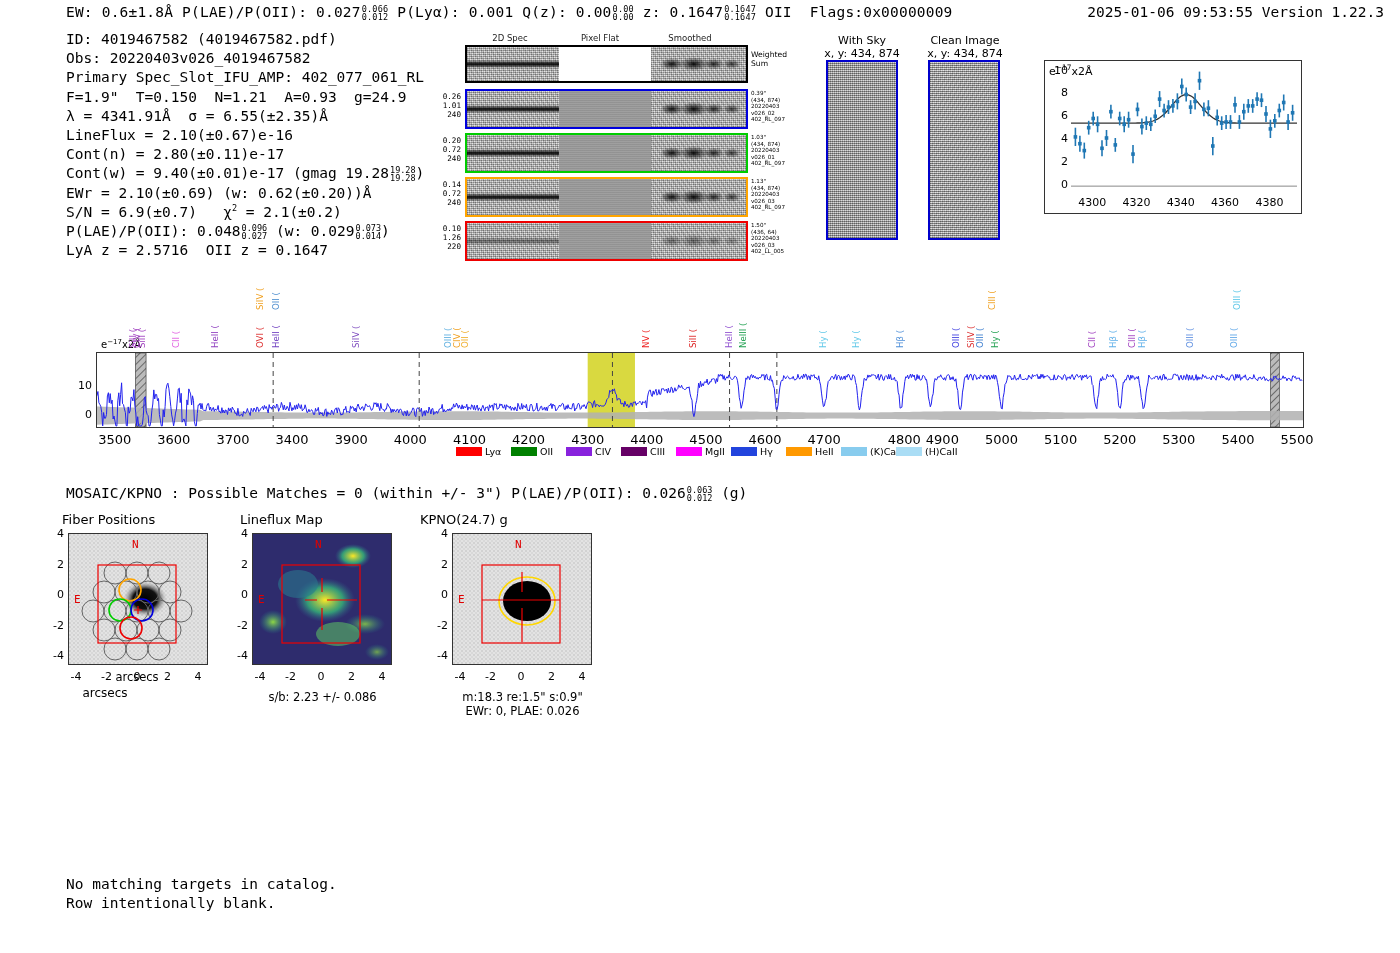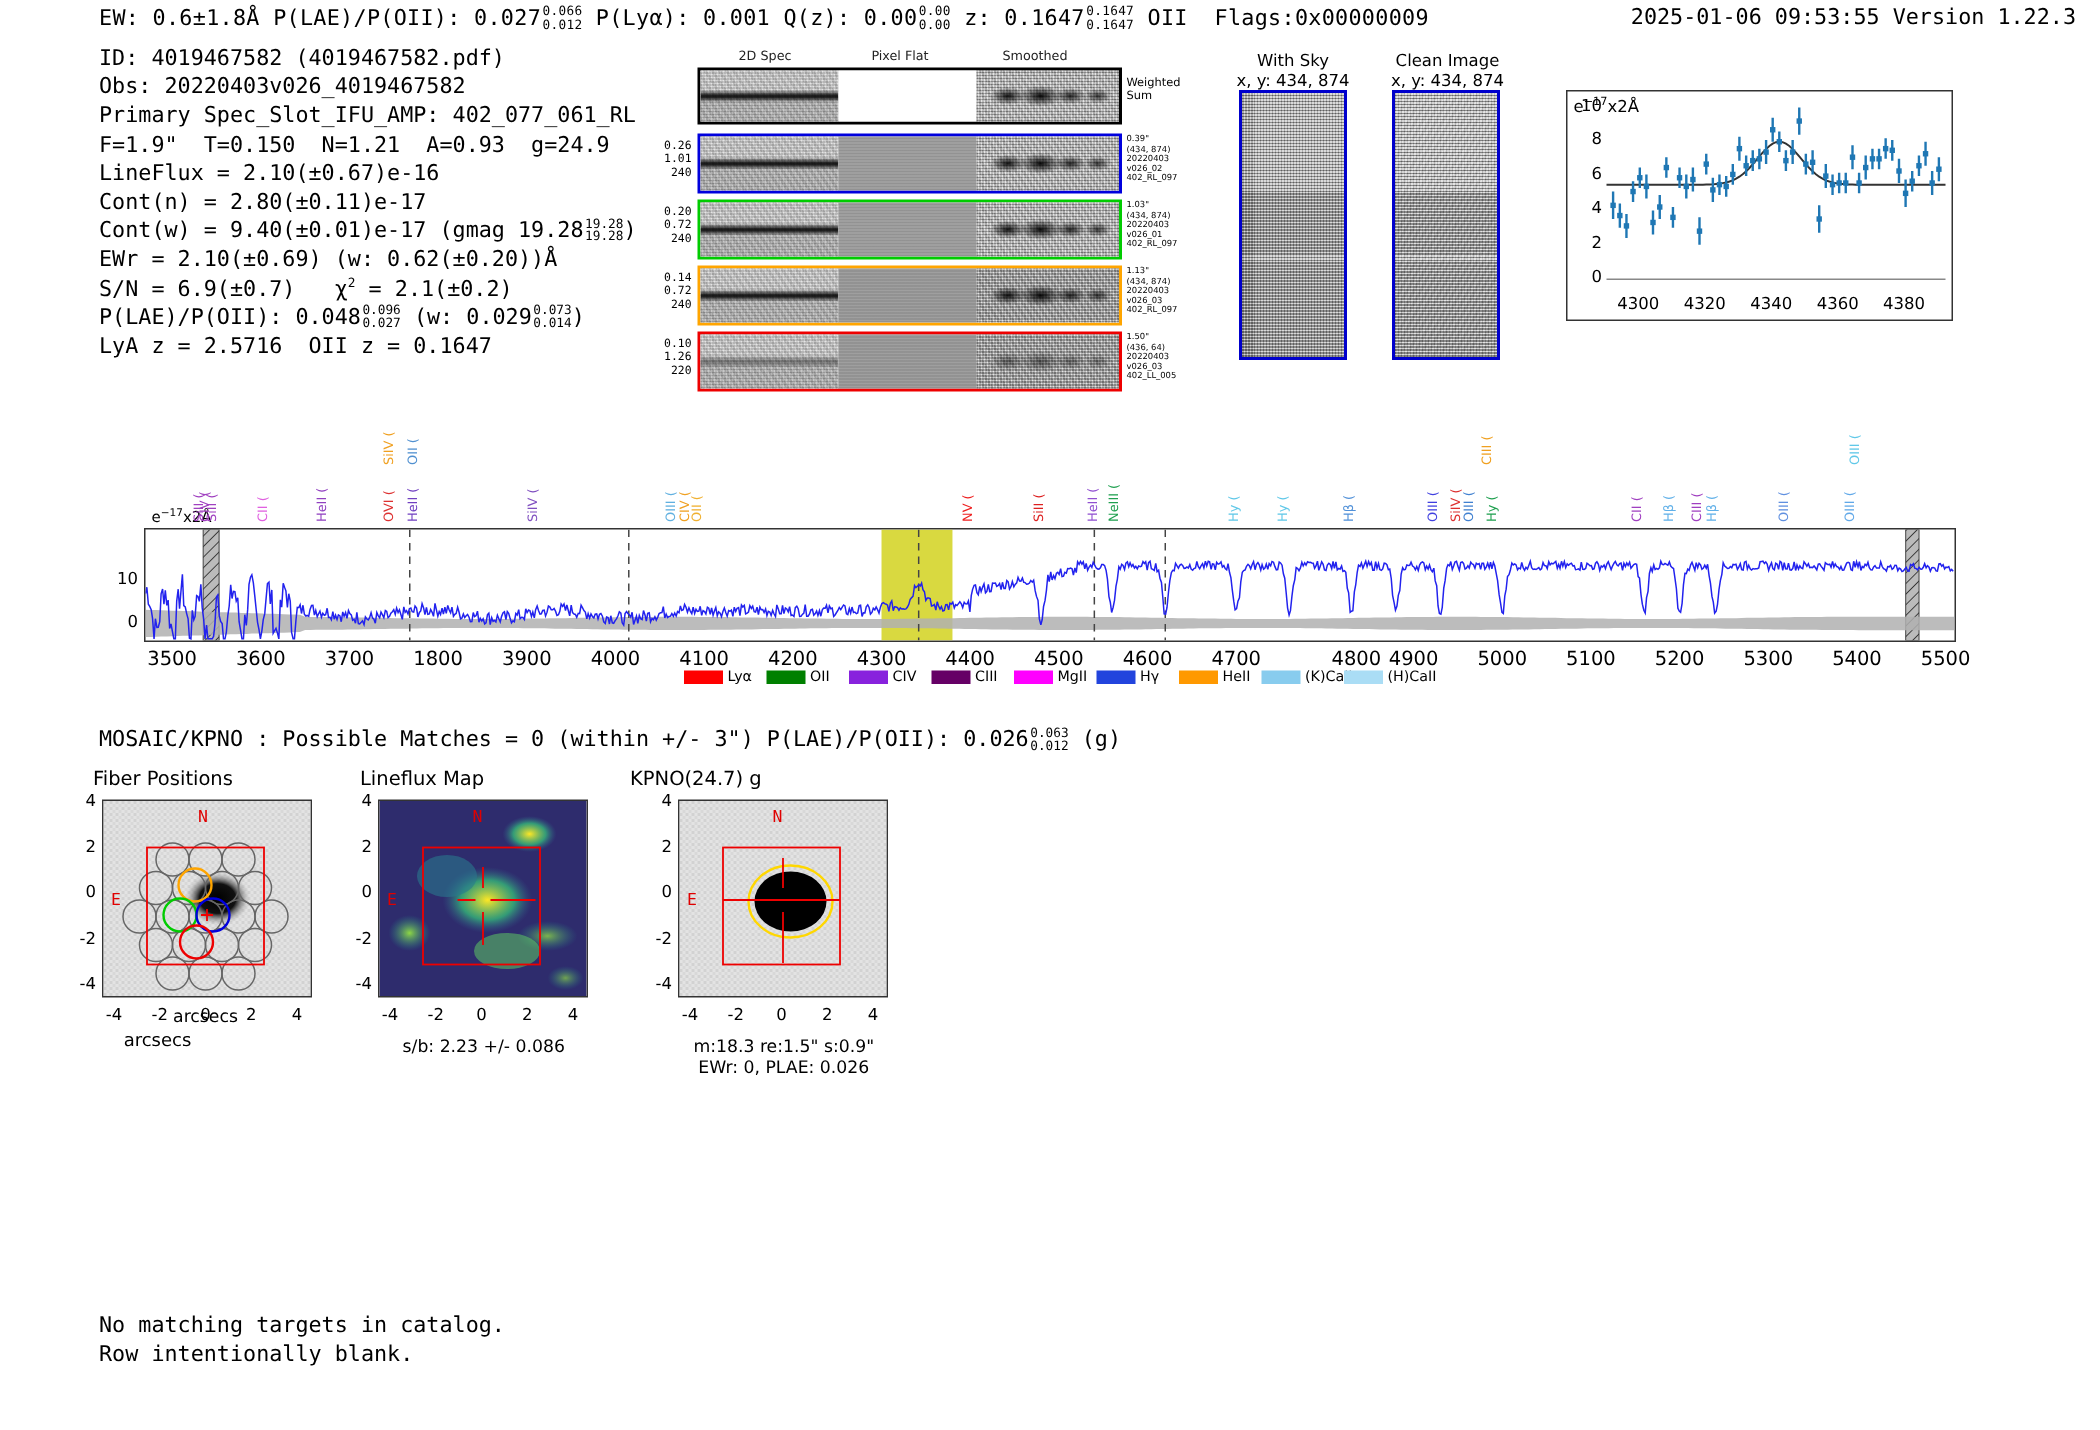--- a/index.html
+++ b/index.html
@@ -93,20 +93,21 @@
   <span>OII</span>
   &nbsp;<span>Flags:0x00000009</span>
 </div>
 <div class="abs mono nw" id="header-stamp">2025-01-06 09:53:55  Version 1.22.3</div>
 
 <div class="abs mono" id="info-block">
   <div>ID: 4019467582 (4019467582.pdf)</div>
   <div>Obs: 20220403v026_4019467582</div>
   <div>Primary Spec_Slot_IFU_AMP: 402_077_061_RL</div>
   <div>F=1.9"  T=0.150  N=1.21  A=0.93  g=24.9</div>
+  <div>λ = 4341.91Å  σ = 6.55(±2.35)Å</div>
   <div>LineFlux = 2.10(±0.67)e-16</div>
   <div>Cont(n) = 2.80(±0.11)e-17</div>
   <div class="nw"><span>Cont(w) = 9.40(±0.01)e-17 (gmag 19.28</span><span class="frac"><span>19.28</span><span>19.28</span></span><span>)</span></div>
   <div>EWr = 2.10(±0.69) (w: 0.62(±0.20))Å</div>
   <div class="nw"><span>S/N = 6.9(±0.7)   χ</span><sup class="fr">2</sup><span> = 2.1(±0.2)</span></div>
   <div class="nw"><span>P(LAE)/P(OII): 0.048</span><span class="frac"><span>0.096</span><span>0.027</span></span> <span>(w: 0.029</span><span class="frac"><span>0.073</span><span>0.014</span></span><span>)</span></div>
   <div>LyA z = 2.5716  OII z = 0.1647</div>
 </div>
 
 <div class="abs" id="spec2d">
@@ -402,21 +403,21 @@
     <div class="linelabel sans" style="color: rgb(96, 200, 232); left: 1241.97px; top: 300px;">OIII (</div>
   </div>
 <div id="spectrum-yticks">
     <div class="tick-lbl sans" style="left: 70px; top: 407.615px; width: 22px; text-align: right;">0</div>
     <div class="tick-lbl sans" style="left: 70px; top: 379.154px; width: 22px; text-align: right;">10</div>
   </div>
 <div id="spec-x-labels">
     <span class="sans" style="left: 114.735px; top: 432px;">3500</span>
     <span class="sans" style="left: 173.853px; top: 432px;">3600</span>
     <span class="sans" style="left: 232.971px; top: 432px;">3700</span>
-    <span class="sans" style="left: 292.088px; top: 432px;">1800</span>
+    <span class="sans" style="left: 292.088px; top: 432px;">3400</span>
     <span class="sans" style="left: 351.206px; top: 432px;">3900</span>
     <span class="sans" style="left: 410.324px; top: 432px;">4000</span>
     <span class="sans" style="left: 469.441px; top: 432px;">4100</span>
     <span class="sans" style="left: 528.559px; top: 432px;">4200</span>
     <span class="sans" style="left: 587.676px; top: 432px;">4300</span>
     <span class="sans" style="left: 646.794px; top: 432px;">4400</span>
     <span class="sans" style="left: 705.912px; top: 432px;">4500</span>
     <span class="sans" style="left: 765.029px; top: 432px;">4600</span>
     <span class="sans" style="left: 824.147px; top: 432px;">4700</span>
     <span class="sans" style="left: 883.265px; top: 432px; margin-left: 21px;">4800</span>

